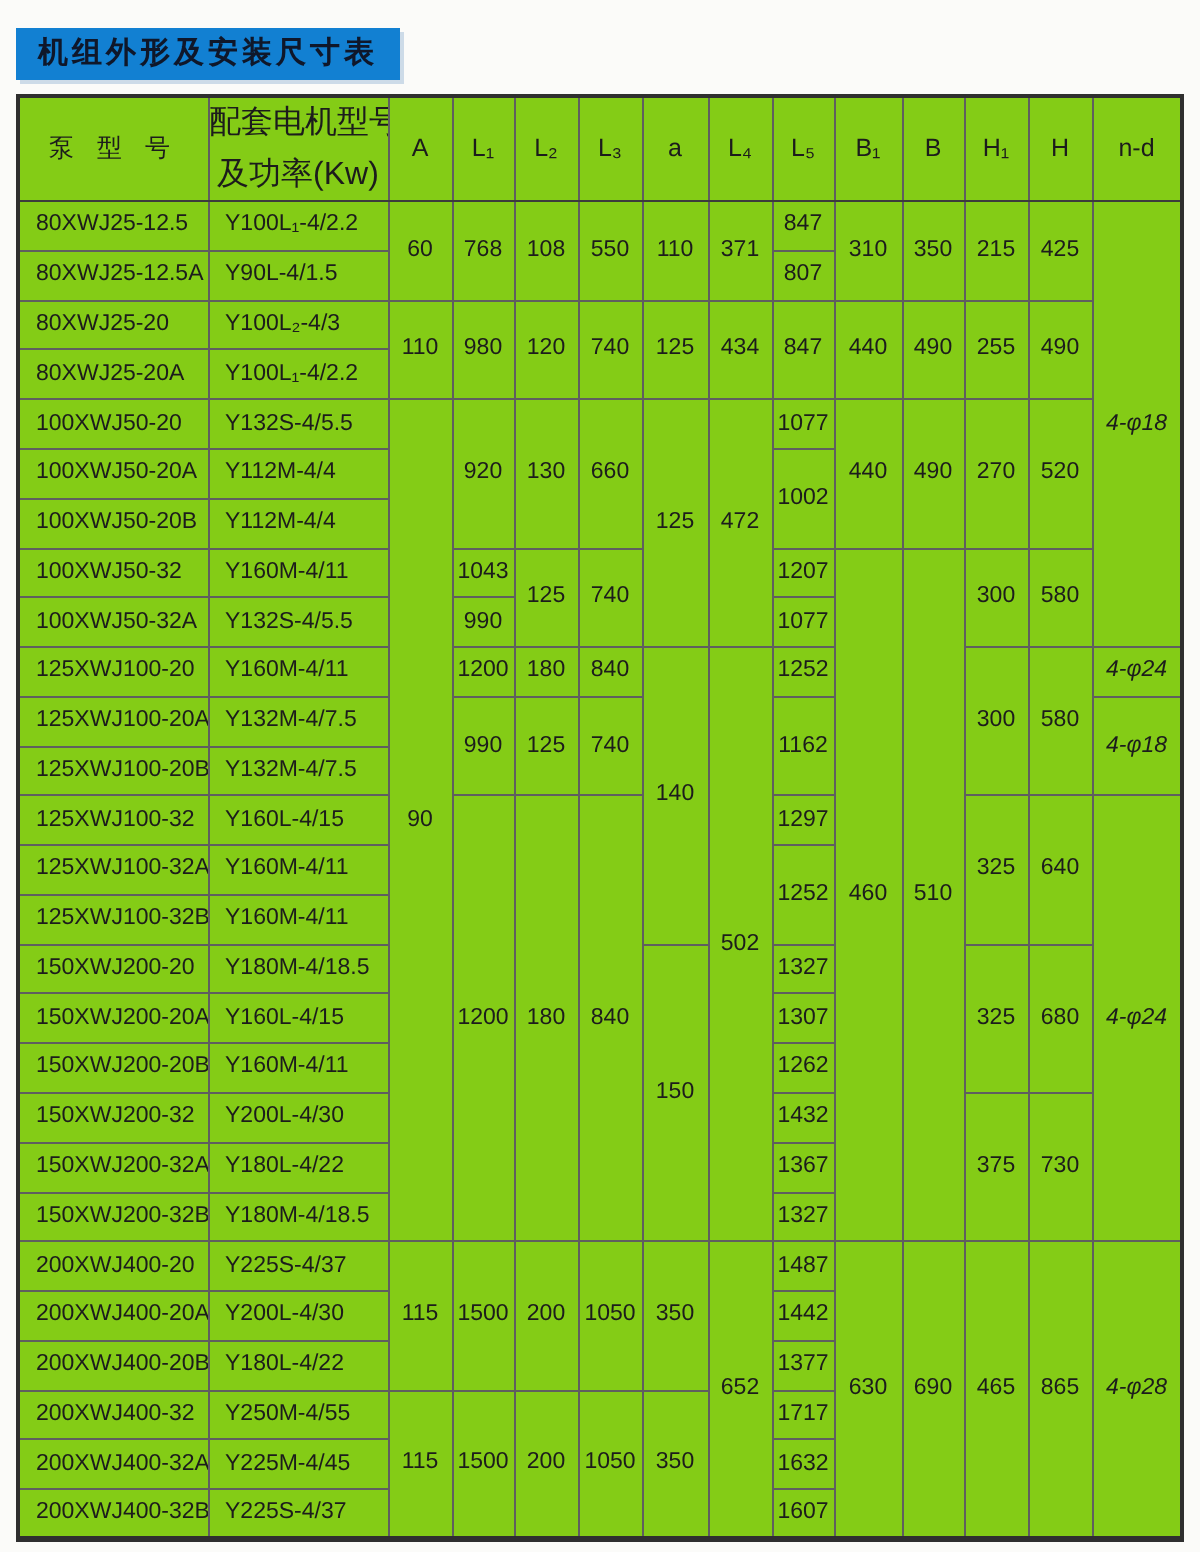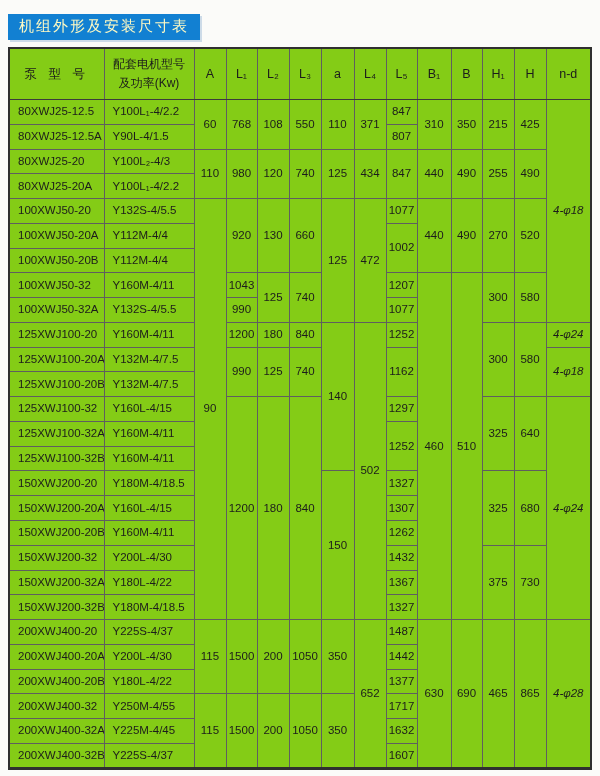--- a/index.html
+++ b/index.html
@@ -9,23 +9,23 @@
     background: #fbfbf9;
     font-family: "Liberation Sans", "DejaVu Sans", sans-serif;
     color: #1c1c1c;
   }
   .page { position: relative; width: 600px; height: 776px; }
   .title-badge {
     display: inline-block;
     margin: 14px 0 0 8px;
     padding: 3px 11px 4px 11px;
     background: #1280d2;
-    color: #fef9c3;
+    color: #0f172a;
     font-size: 15px;
-    font-weight: normal;
+    font-weight: bold;
     letter-spacing: 2px;
     box-shadow: 2px 2px 0 rgba(120,160,200,0.35);
   }
   table.spec {
     margin: 7px 0 0 8px;
     border-collapse: collapse;
     table-layout: fixed;
     width: 584px;
     background: #84cc16;
     border: 2px solid #2f2f2f;
@@ -41,21 +41,21 @@
     overflow: hidden;
     white-space: nowrap;
   }
   table.spec thead th {
     height: 50px;
     font-size: 12.5px;
     font-weight: normal;
     border-bottom: 1px solid #3c3c3c;
   }
   table.spec thead th.c-model { letter-spacing: 4px; }
-  table.spec thead th .motor-line { line-height: 1.6; font-size: 12px; }
+  table.spec thead th .motor-line { line-height: 1.6; font-size: 16px; }
   table.spec tbody tr { height: 24.77px; }
   table.spec td.c-model, table.spec td.c-motor {
     text-align: left;
     padding-left: 8px;
   }
   table.spec td.c-nd { font-size: 11.5px; font-style: italic; }
 </style>
 </head>
 <body>
 

